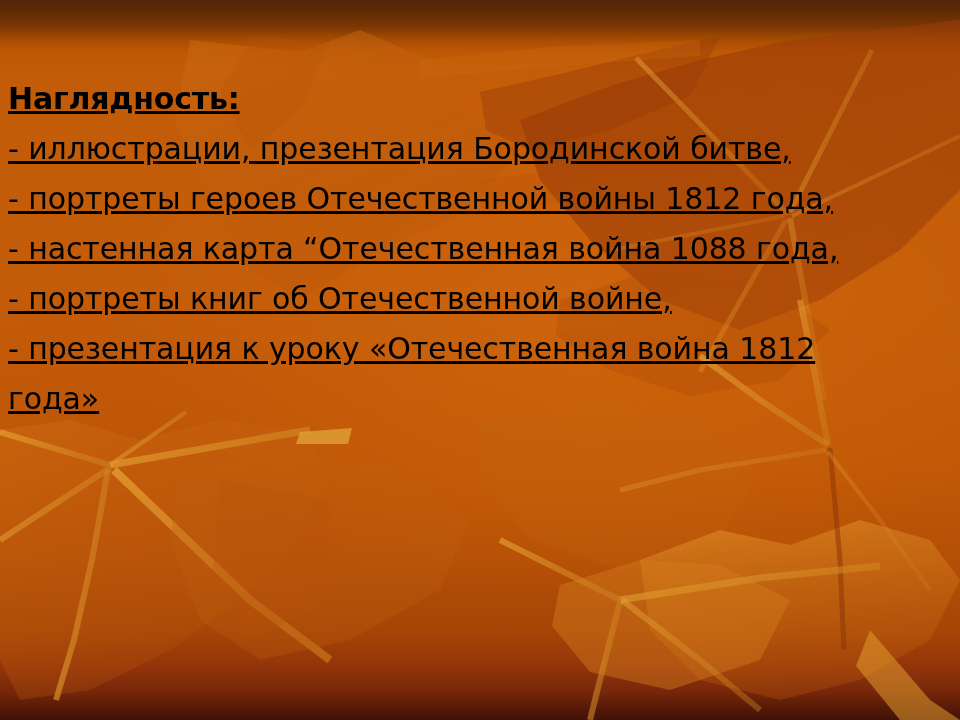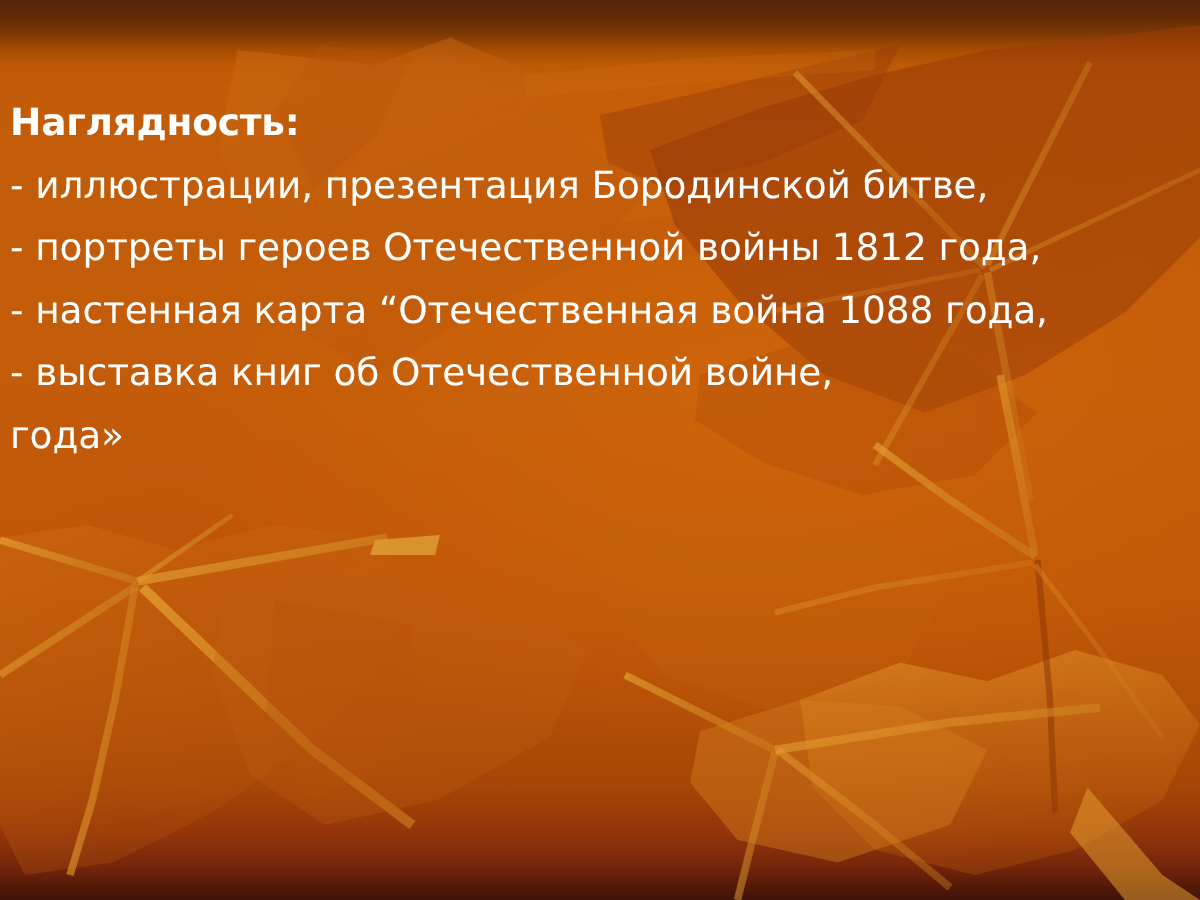--- a/index.html
+++ b/index.html
@@ -60,21 +60,22 @@
     left: 8px;
     top: 74px;
     width: 948px;
     color: #150a06;
   }
   .line {
     font-size: 30px;
     line-height: 50px;
     letter-spacing: -0.1px;
     white-space: pre;
-    color: #ffffff;
+    color: #000000;
+    text-decoration: underline;
   }
   .line.title {
     font-weight: bold;
     font-size: 30px;
     letter-spacing: -0.2px;
   }
   .line.indent-none { padding-left: 0; }
 </style>
 </head>
 <body>
@@ -174,17 +175,18 @@
       <path d="M 300,330 L 460,300 L 620,310 L 620,330 L 460,340 L 300,352 Z" fill="#c3620f" fill-opacity="0.20"></path>
       <path d="M 480,180 L 640,160 L 800,170 L 800,192 L 640,200 L 480,208 Z" fill="#b0500b" fill-opacity="0.18"></path>
     </g>
   </svg>
 
   <div class="text-block">
     <div class="line title">Наглядность:</div>
     <div class="line">- иллюстрации, презентация Бородинской битве,</div>
     <div class="line">- портреты героев Отечественной войны 1812 года,</div>
     <div class="line">- настенная карта “Отечественная война 1088 года,</div>
-    <div class="line">- выставка книг об Отечественной войне,</div>
+    <div class="line">- портреты книг об Отечественной войне,</div>
+    <div class="line">- презентация к уроку «Отечественная война 1812</div>
     <div class="line indent-none">года»</div>
   </div>
 
 </div>
 
 </body></html>

